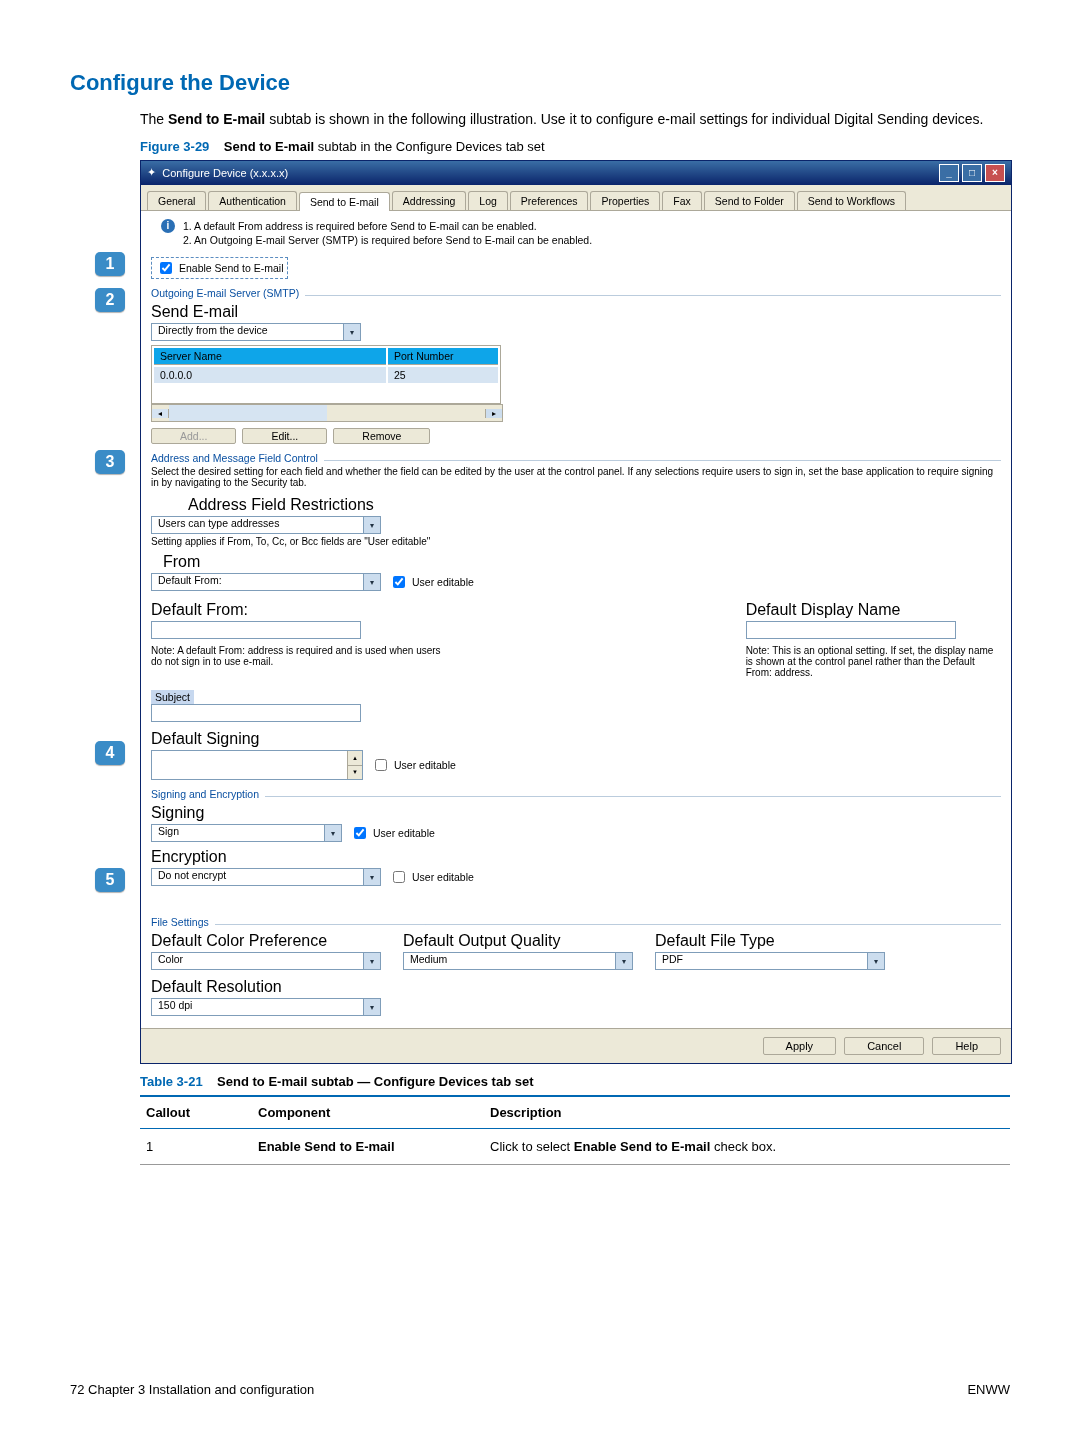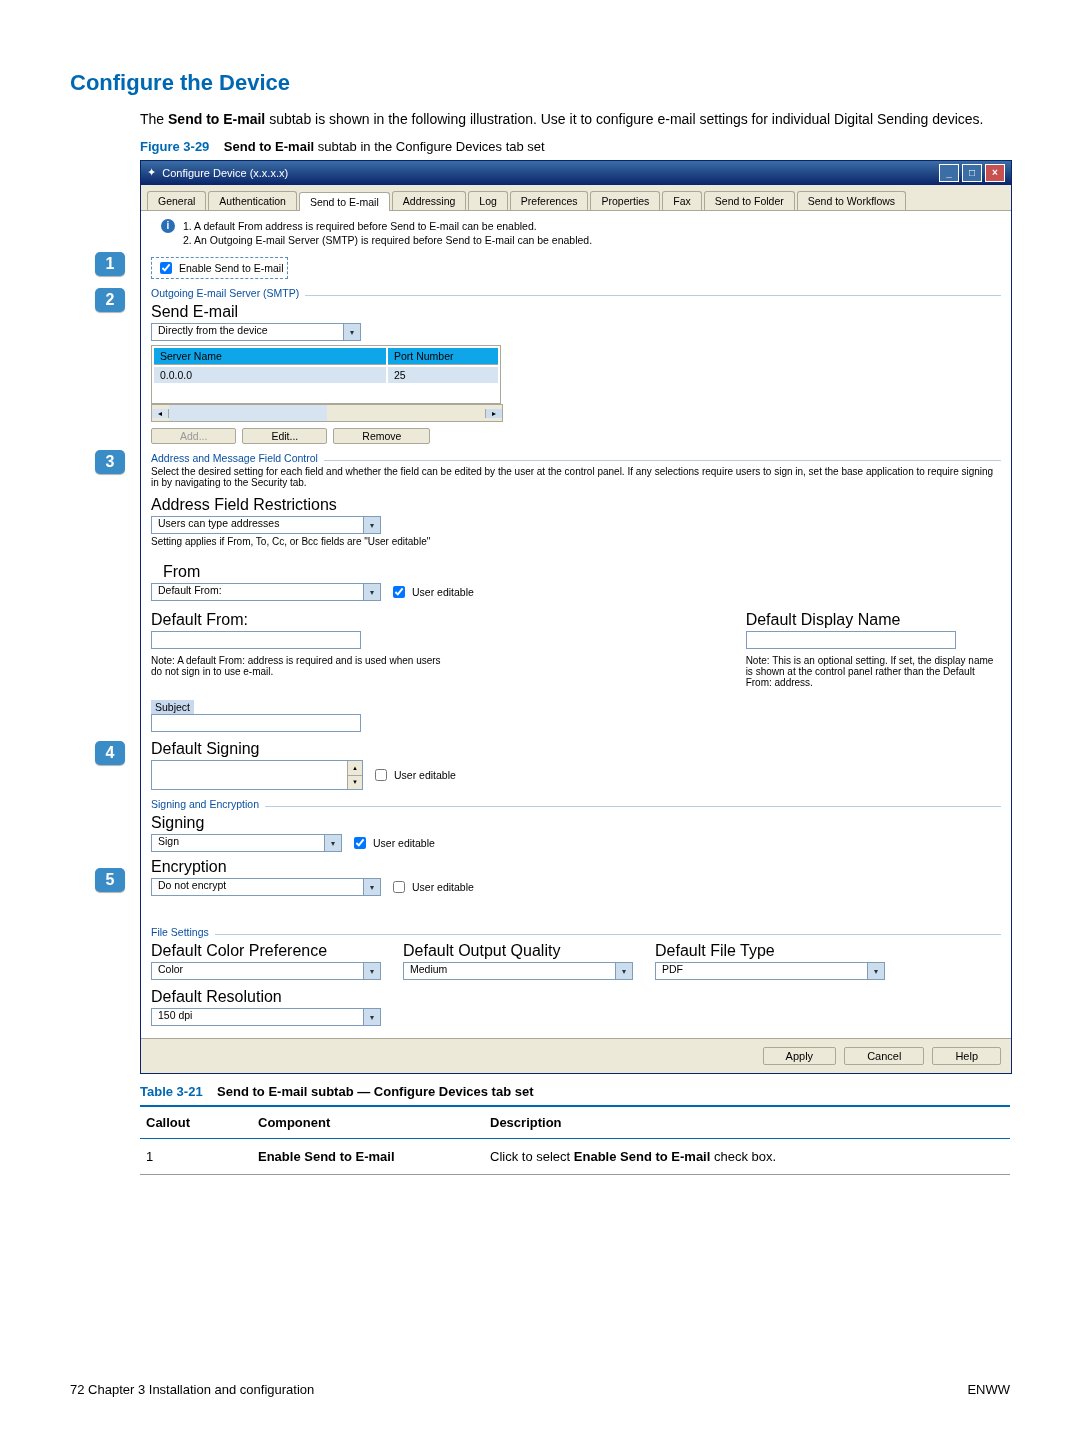--- a/index.html
+++ b/index.html
@@ -164,28 +164,28 @@
           <div class="sbtn">Edit...</div>
           <div class="sbtn">Remove</div>
         </div>
 
         <div class="group-sep">
           <div class="gline"></div>
           <span class="glbl">Address and Message Field Control</span>
         </div>
         <div class="tiny" style="margin-top:2px;">Select the desired setting for each field and whether the field can be edited by the user at the control panel. If any selections require users to sign in, set the base application to require signing in by navigating to the Security tab.</div>
 
-        <div class="field-label" style="margin-top:8px;">Address Field Restrictions</div>
+        <div class="field-label" style="margin-top:8px;margin-left:37px;">Address Field Restrictions</div>
         <div class="select" style="width:230px; position:relative;">
           <span style="padding-left:3px;">Users can type addresses</span>
           <span class="caret">▾</span>
         </div>
         <div class="tiny" style="margin-top:2px;">Setting applies if From, To, Cc, or Bcc fields are "User editable"</div>
 
-        <div class="field-label" style="margin-left:12px; margin-top:16px;">From</div>
+        <div class="field-label" style="margin-left:12px; margin-top:6px;">From</div>
         <div style="display:flex; align-items:center; gap:8px;">
           <div class="select" style="width:230px; position:relative;">
             <span style="padding-left:3px;">Default From:</span>
             <span class="caret">▾</span>
           </div>
           <label class="chk">
             <input type="checkbox" checked="" style="">
             <span>User editable</span>
           </label>
         </div>

